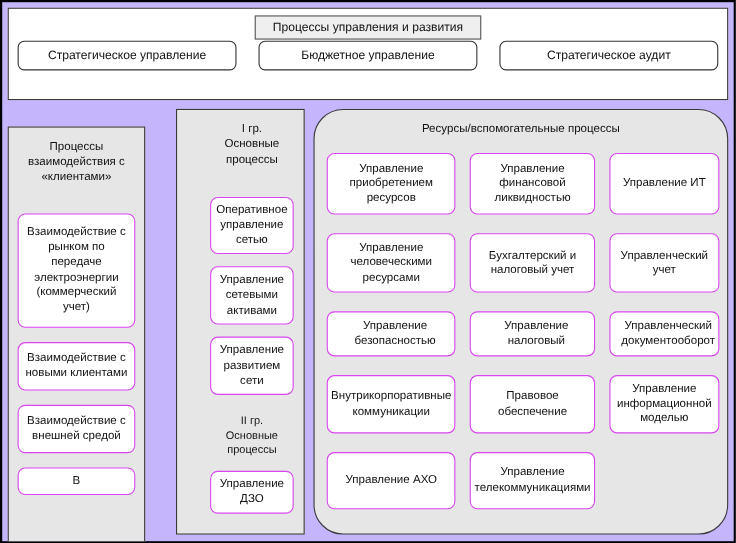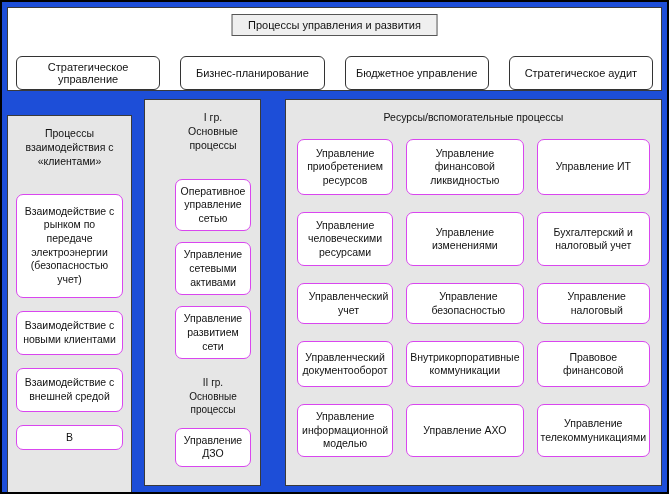--- a/index.html
+++ b/index.html
@@ -7,21 +7,21 @@
   body {
     font-family: "Liberation Sans", sans-serif;
     color: #111;
     width: 669px;
   }
   .canvas {
     position: relative;
     width: 669px;
     height: 494px;
     border: 2px solid #000;
-    background: #1d4ed8;
+    background: #c4b5fd;
     overflow: hidden;
   }
 
   
   .top-block {
     position: absolute;
     left: 5px; top: 5px;
     width: 655px; height: 84px;
     border: 1px solid #3a3a3a;
     background: #fff;
@@ -31,21 +31,21 @@
     top: 6px; left: 50%;
     transform: translateX(-50%);
     border: 1px solid #555;
     background: #efefef;
     padding: 4px 16px;
     font-size: 11px;
     white-space: nowrap;
   }
   .top-items {
     position: absolute;
-    left: 8px; right: 8px; bottom: 0;
+    left: 8px; right: 8px; bottom: 26px;
     display: flex;
     justify-content: space-between;
     gap: 20px;
   }
   .pill {
     flex: 1;
     min-height: 27px;
     border: 1px solid #333;
     border-radius: 6px;
     background: #fff;
@@ -60,22 +60,22 @@
   
   .panel {
     position: absolute;
     top: 97px;
     height: 387px;
     background: #e6e6e6;
     border: 1px solid #3a3a3a;
     overflow: hidden;
   }
   .panel-left  { left: 5px;   width: 125px; margin-top: 16px; }
-  .panel-mid   { left: 142px; width: 117px; padding-left: 21px; }
-  .panel-right { left: 283px; width: 377px; }
+  .panel-mid   { left: 158px; width: 117px; padding-left: 21px; }
+  .panel-right { left: 283px; width: 377px; border-radius: 27px; }
 
   .panel-title {
     font-size: 10.5px;
     text-align: center;
     padding: 10px 4px 0;
     line-height: 1.35;
   }
   .pre { white-space: pre-line; }
 
   .box {
@@ -137,30 +137,29 @@
 </style>
 </head>
 <body>
 
 <div class="canvas">
 
   <div class="top-block">
     <div class="top-title">Процессы управления и развития</div>
     <div class="top-items">
       <div class="pill">Стратегическое управление</div>
-      <div class="pill">Бизнес-планирование</div>
       <div class="pill">Бюджетное управление</div>
       <div class="pill">Стратегическое аудит</div>
     </div>
   </div>
 
   <div class="panel panel-left">
     <div class="panel-title">Процессы взаимодействия с «клиентами»</div>
     <div class="stack">
-      <div class="box tall">Взаимодействие с рынком по передаче электроэнергии (безопасностью учет)</div>
+      <div class="box tall">Взаимодействие с рынком по передаче электроэнергии (коммерческий учет)</div>
       <div class="box">Взаимодействие с новыми клиентами</div>
       <div class="box">Взаимодействие с внешней средой</div>
       <div class="box partial">В</div>
     </div>
   </div>
 
   <div class="panel panel-mid">
     <div class="panel-title pre">I гр.
 Основные процессы</div>
     <div class="stack">
@@ -173,27 +172,26 @@
     </div>
   </div>
 
   <div class="panel panel-right">
     <div class="panel-title">Ресурсы/вспомогательные процессы</div>
     <div class="grid">
       <div class="box">Управление приобретением ресурсов</div>
       <div class="box">Управление финансовой ликвидностью</div>
       <div class="box">Управление ИТ</div>
       <div class="box">Управление человеческими ресурсами</div>
-      <div class="box">Управление изменениями</div>
       <div class="box">Бухгалтерский и налоговый учет</div>
       <div class="box">Управленческий учет</div>
       <div class="box">Управление безопасностью</div>
       <div class="box">Управление налоговый</div>
       <div class="box">Управленческий документооборот</div>
       <div class="box">Внутрикорпоративные коммуникации</div>
-      <div class="box">Правовое финансовой</div>
+      <div class="box">Правовое обеспечение</div>
       <div class="box">Управление информационной моделью</div>
       <div class="box">Управление АХО</div>
       <div class="box">Управление телекоммуникациями</div>
     </div>
   </div>
 
 </div>
 
 </body></html>

